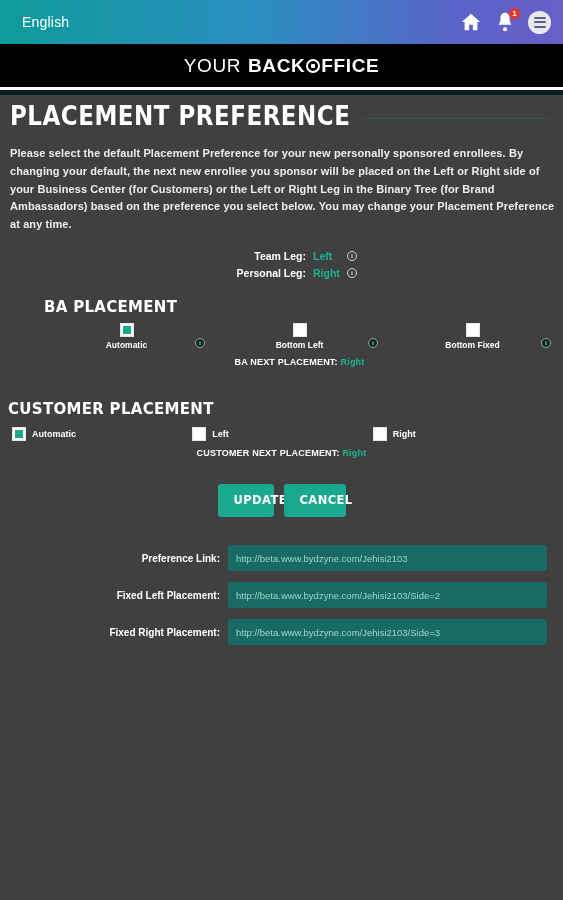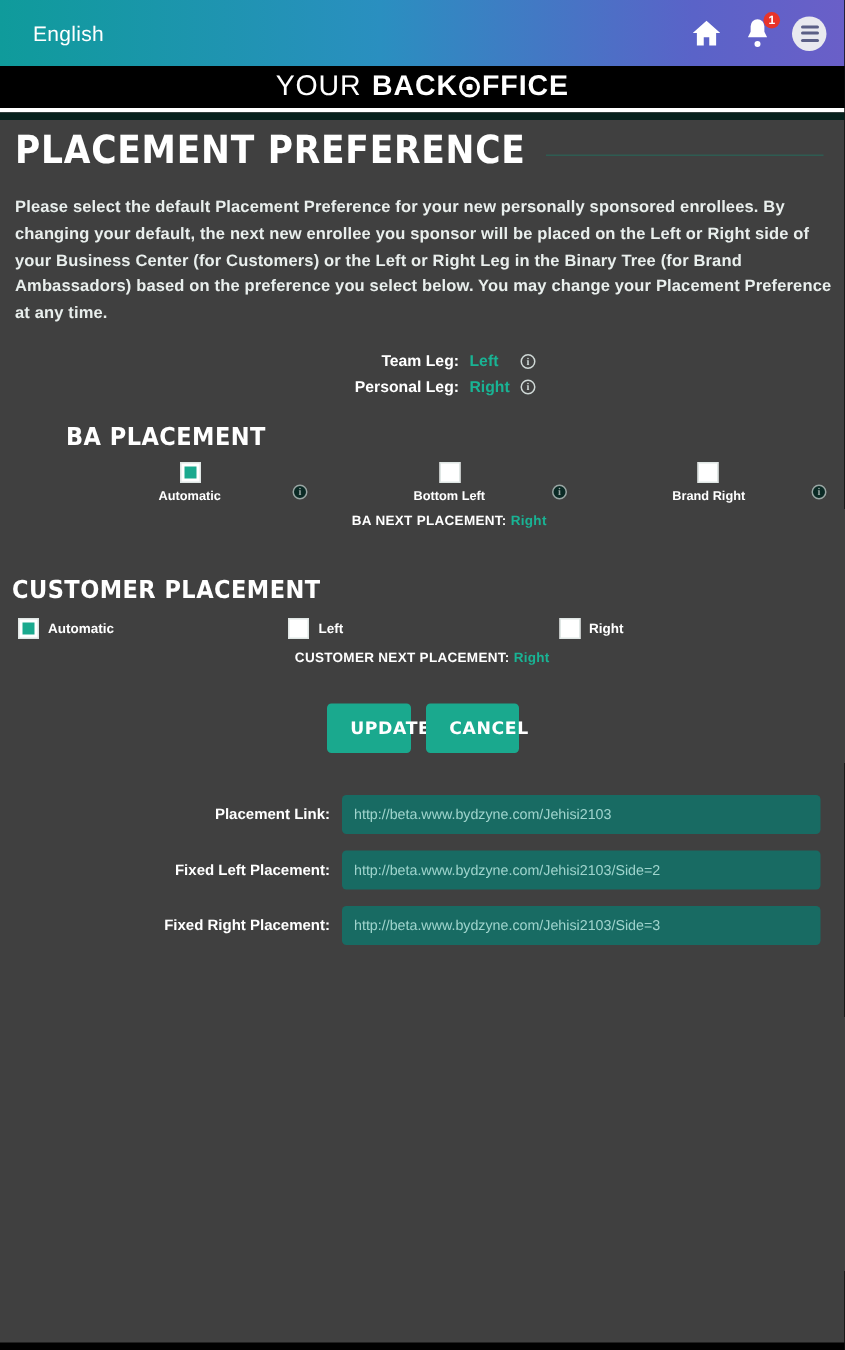--- a/index.html
+++ b/index.html
@@ -55,21 +55,21 @@
     border-radius: 50%;
     background: #e9e9ef;
     display: flex; flex-direction: column;
     align-items: center; justify-content: center;
     gap: 2.5px;
   }
   .menucirc i { display:block; width: 12px; height: 2px; background: #5b5f86; border-radius: 1px; }
 
   
   .logoband {
-    height: 31px;
+    height: 46px;
     background: #000;
     display: flex;
     align-items: center;
     justify-content: center;
     border-bottom: 3px solid #ffffff;
   }
   .logotext {
     color: #ffffff;
     font-size: 19px;
     letter-spacing: .6px;
@@ -399,21 +399,21 @@
           <div class="ba-col">
             <span class="chk"></span>
             <span class="ba-lab">Bottom Left</span>
           </div>
           <span class="iinfo dark ba-info">i</span>
         </div>
 
         <div class="ba-opt">
           <div class="ba-col">
             <span class="chk"></span>
-            <span class="ba-lab">Brand Right</span>
+            <span class="ba-lab">Bottom Fixed</span>
           </div>
           <span class="iinfo dark ba-info">i</span>
         </div>
       </div>
 
       <div class="nextline">
         <span>BA NEXT PLACEMENT:</span>
         <span class="val">Right</span>
       </div>
     </div>
@@ -442,21 +442,21 @@
       </div>
     </div>
 
     <div class="btnrow">
       <button class="btn">UPDATE</button>
       <button class="btn wide">CANCEL</button>
     </div>
 
     <div class="fields">
       <div class="frow">
-        <span class="flabel">Placement Link:</span>
+        <span class="flabel">Preference Link:</span>
         <input class="finput" type="text" readonly="" value="http://beta.www.bydzyne.com/Jehisi2103" style="">
       </div>
       <div class="frow">
         <span class="flabel">Fixed Left Placement:</span>
         <input class="finput" type="text" readonly="" value="http://beta.www.bydzyne.com/Jehisi2103/Side=2" style="">
       </div>
       <div class="frow">
         <span class="flabel">Fixed Right Placement:</span>
         <input class="finput" type="text" readonly="" value="http://beta.www.bydzyne.com/Jehisi2103/Side=3" style="">
       </div>

